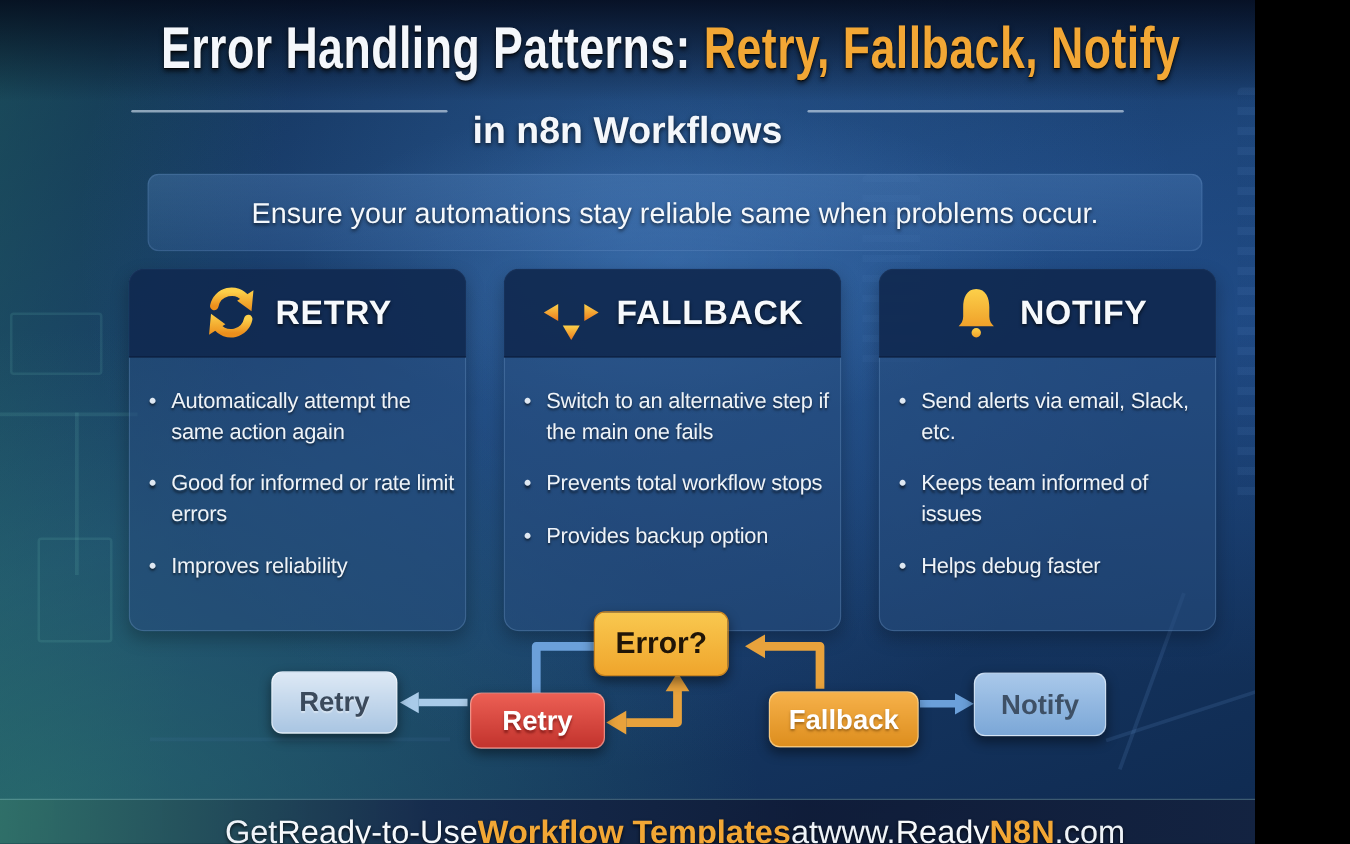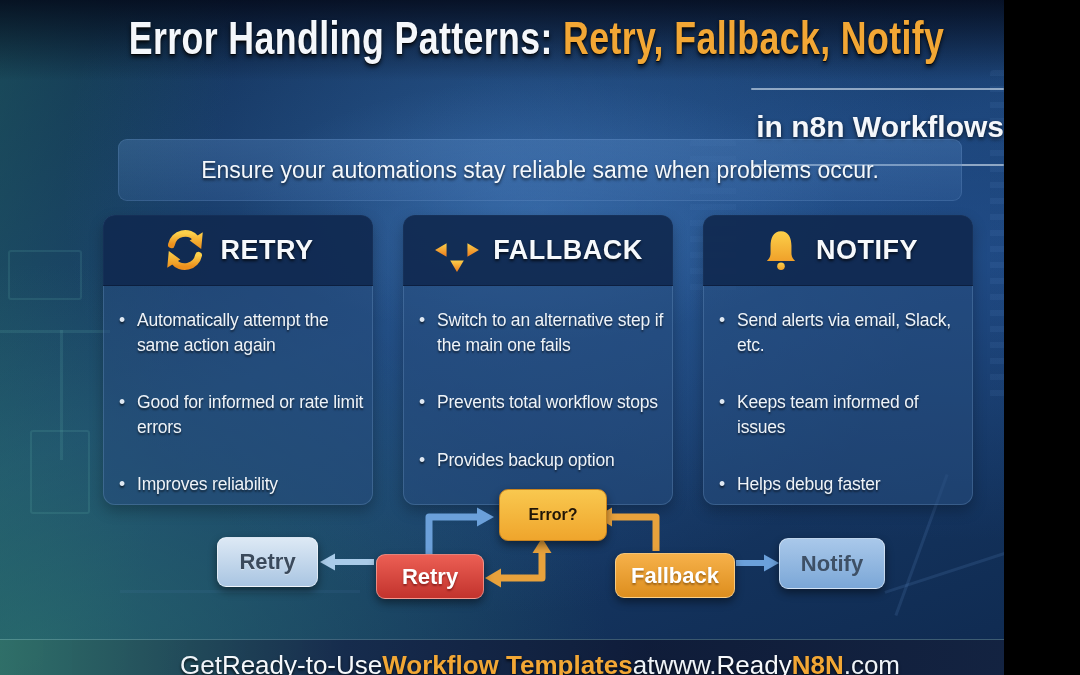--- a/index.html
+++ b/index.html
@@ -24,21 +24,21 @@
     opacity:.35;border-radius:4px;
   }
   .glow{background:radial-gradient(closest-side, rgba(90,150,220,.28), rgba(90,150,220,0));}
   
   .title{position:absolute;top:10px;left:0;width:100%;text-align:center;white-space:nowrap;}
   .title-scale{display:inline-block;transform:scaleX(.76);transform-origin:50% 50%;
     font-size:47px;font-weight:bold;letter-spacing:.5px;
     text-shadow:0 3px 5px rgba(0,0,0,.75), 0 1px 1px rgba(0,0,0,.8);}
   .t-white{color:#f4f7fb;}
   .t-orange{color:#f2a735;}
-  .subtitle-row{position:absolute;top:88px;left:0;width:100%;display:flex;align-items:flex-end;justify-content:center;gap:20px;flex-direction:column;}
+  .subtitle-row{position:absolute;top:88px;left:0;width:100%;display:flex;align-items:flex-start;justify-content:center;gap:20px;}
   .subtitle-line{width:253px;height:2px;background:rgba(205,220,235,.65);border-radius:1px;}
   .subtitle-text{font-size:30px;font-weight:bold;color:#f4f7fb;margin:0;
     text-shadow:0 2px 4px rgba(0,0,0,.7);}
   
   .tagline{
     position:absolute;left:118px;top:139px;width:844px;height:62px;border-radius:9px;
     background:linear-gradient(180deg, rgba(90,140,200,.34), rgba(60,105,165,.30));
     display:flex;align-items:center;justify-content:center;
     font-size:23px;color:#f4f8fc;text-shadow:0 2px 3px rgba(0,0,0,.65);
     box-shadow:0 0 0 1px rgba(140,180,225,.18) inset;
@@ -51,21 +51,21 @@
     box-shadow:0 0 0 1px rgba(150,190,230,.22) inset, 0 6px 14px rgba(0,0,0,.25);
   }
   .card-header{
     height:70px;background:rgba(14,36,74,.82);
     display:flex;align-items:center;justify-content:center;gap:12px;
     border-bottom:1px solid rgba(10,24,50,.6);
   }
   .card-title{font-size:27px;font-weight:bold;letter-spacing:.5px;color:#f6f9fc;
     text-shadow:0 2px 3px rgba(0,0,0,.7);}
   .card-body{padding:22px 6px 0 16px;}
-  .card ul{list-style:none;margin:0;padding:0 0 0 14px;display:flex;flex-direction:column;gap:33px;}
+  .card ul{list-style:none;margin:0;padding:0 0 0 14px;display:flex;flex-direction:column;gap:17px;}
   .card li{position:relative;font-size:17.5px;letter-spacing:-.2px;line-height:1.4;
     color:#eef3f8;text-shadow:0 2px 2px rgba(0,0,0,.55);padding-left:4px;}
   .card li::before{content:"•";position:absolute;left:-14px;top:0;color:#dfe8f2;}
   .icon-svg{display:block;}
   
   .node{
     position:absolute;display:flex;align-items:center;justify-content:center;
     font-weight:bold;border-radius:9px;
     box-shadow:0 4px 9px rgba(0,0,0,.45);
   }
@@ -88,21 +88,21 @@
     color:#fff;border:1px solid rgba(255,230,180,.6);
     text-shadow:0 2px 2px rgba(90,50,0,.5);
   }
   .node-yellow{
     background:linear-gradient(180deg,#f9c84f 0%,#efa52c 100%);
     color:#201507;border:1px solid #c8831f;
     text-shadow:none;
   }
   #node-action{left:217px;top:537px;width:99px;height:48px;font-size:22px;}
   #node-retry{left:376px;top:554px;width:106px;height:43px;font-size:22px;}
-  #node-error{left:499px;top:489px;width:106px;height:50px;font-size:16px;}
+  #node-error{left:475px;top:489px;width:106px;height:50px;font-size:24px;}
   #node-fallback{left:615px;top:553px;width:118px;height:43px;font-size:22px;}
   #node-notify{left:779px;top:538px;width:104px;height:49px;font-size:22px;}
   .arrows{position:absolute;left:0;top:0;width:1080px;height:675px;pointer-events:none;}
   
   .footer{
     position:absolute;left:0;top:625px;width:1080px;height:50px;
     background:linear-gradient(90deg, rgba(48,112,104,.9) 0%, rgba(22,42,76,.95) 32%, rgba(15,28,56,.95) 60%, rgba(20,36,66,.95) 100%);
     border-top:1px solid rgba(140,200,210,.35);
     display:flex;align-items:center;justify-content:center;
     font-size:26px;white-space:nowrap;

